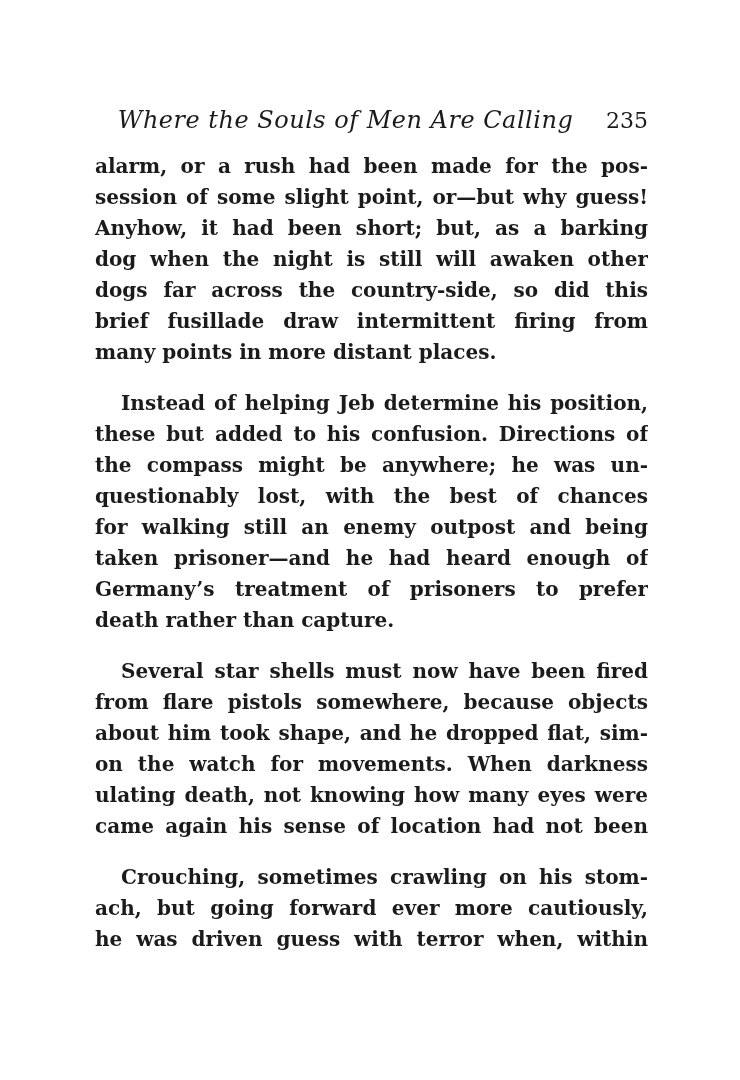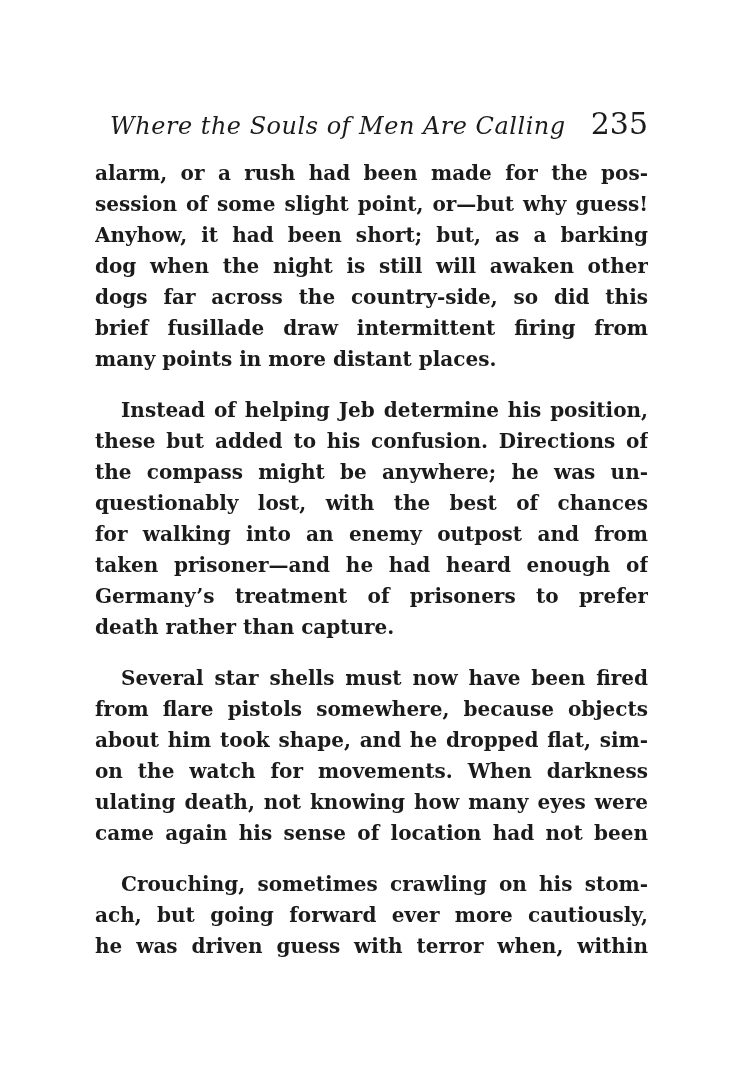--- a/index.html
+++ b/index.html
@@ -27,21 +27,21 @@
     white-space: nowrap;
   }
   .header-title {
     flex: 1;
     text-align: center;
     font-style: italic;
     letter-spacing: 0.5px;
   }
   .header-page-number {
     font-style: normal;
-    font-size: 30px;
+    font-size: 22px;
     margin-left: 10px;
   }
   .page-body {
     font-size: 20px;
     line-height: 31px;
     font-weight: bold;
   }
   .line {
     text-align: justify;
     text-align-last: justify;
@@ -69,21 +69,21 @@
       <div class="line">session of some slight point, or—but why guess!</div>
       <div class="line">Anyhow, it had been short; but, as a barking</div>
       <div class="line">dog when the night is still will awaken other</div>
       <div class="line">dogs far across the country-side, so did this</div>
       <div class="line">brief fusillade draw intermittent firing from</div>
       <div class="line endline">many points in more distant places.</div>
       <div class="line indent">Instead of helping Jeb determine his position,</div>
       <div class="line">these but added to his confusion.  Directions of</div>
       <div class="line">the compass might be anywhere; he was un-</div>
       <div class="line">questionably lost, with the best of chances</div>
-      <div class="line">for walking into an enemy outpost and from</div>
+      <div class="line">for walking still an enemy outpost and being</div>
       <div class="line">taken prisoner—and he had heard enough of</div>
       <div class="line">Germany’s treatment of prisoners to prefer</div>
       <div class="line endline">death rather than capture.</div>
       <div class="line indent">Several star shells must now have been fired</div>
       <div class="line">from flare pistols somewhere, because objects</div>
       <div class="line">about him took shape, and he dropped flat, sim-</div>
       <div class="line">on the watch for movements.  When darkness</div>
       <div class="line">ulating death, not knowing how many eyes were</div>
       <div class="line">came again his sense of location had not been</div>
       <div class="line indent">Crouching, sometimes crawling on his stom-</div>

